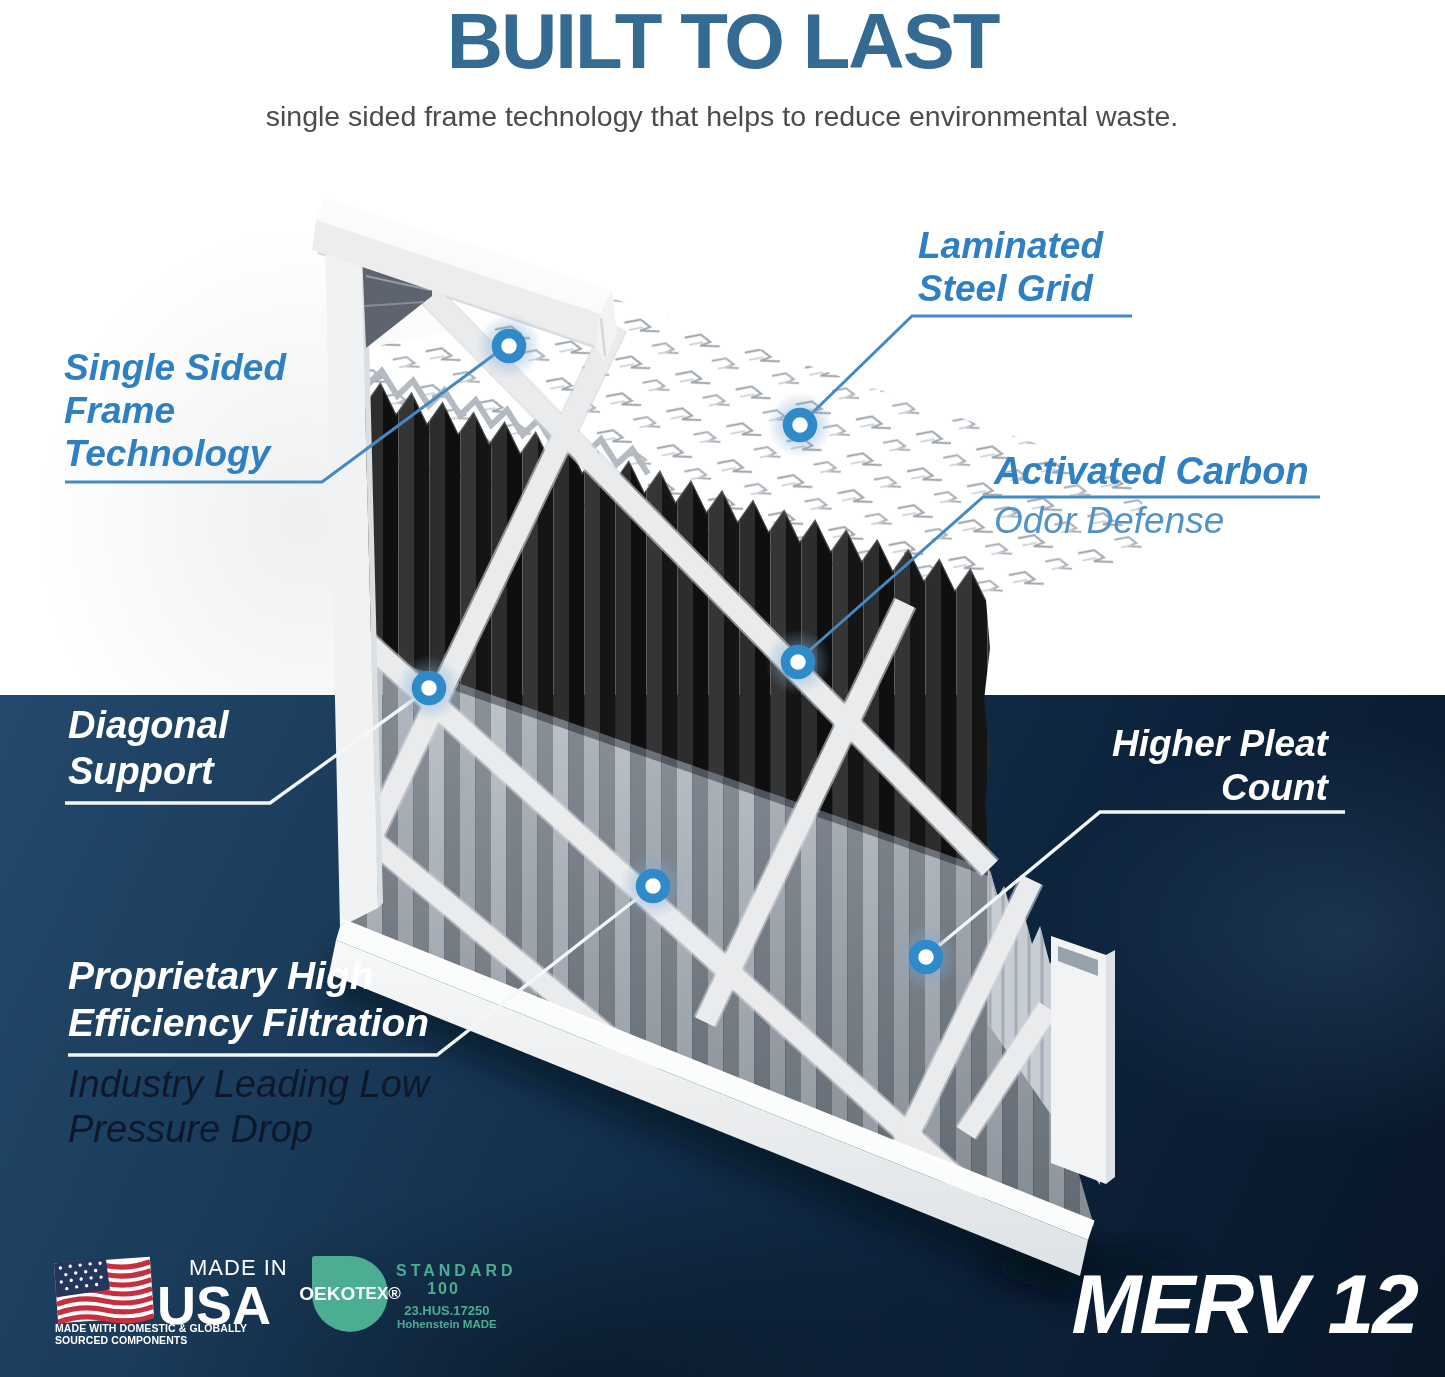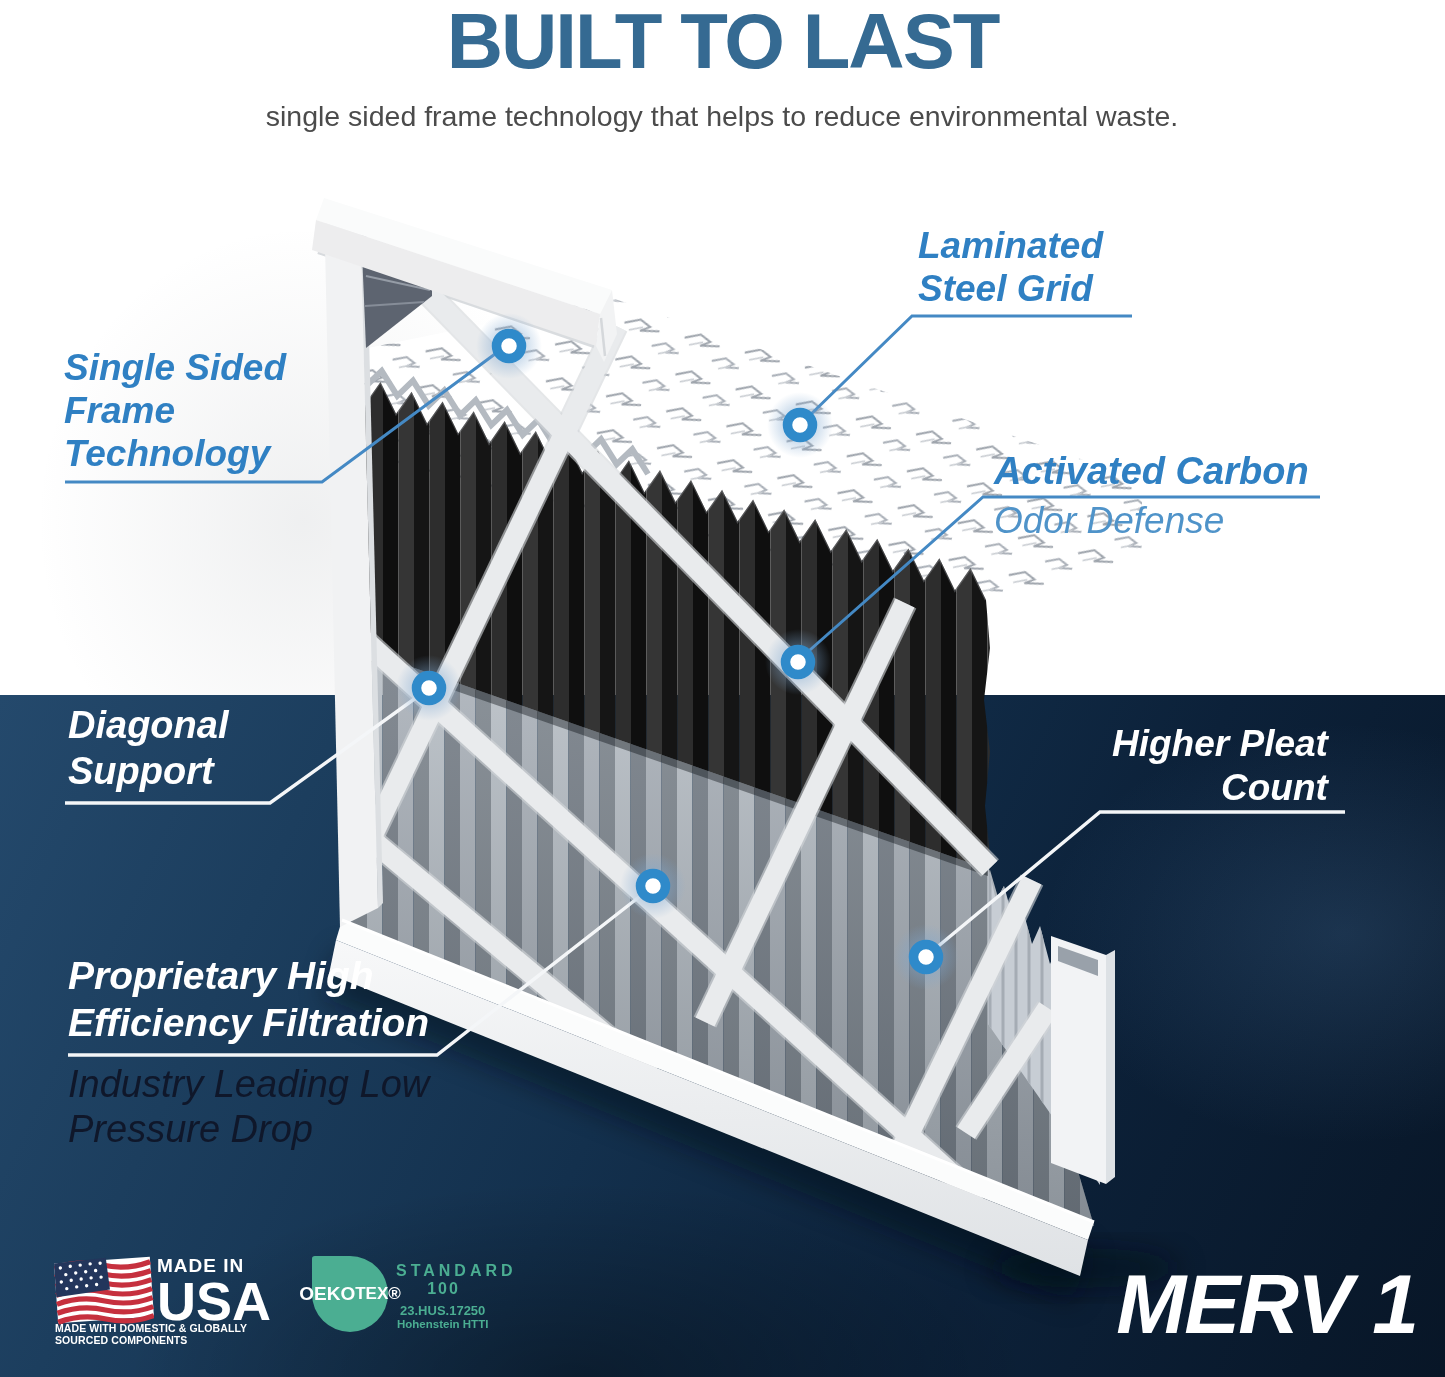--- a/index.html
+++ b/index.html
@@ -30,21 +30,21 @@
   .lbl-activated{left:994px;top:450px;font-size:38px;}
   .lbl-odor{left:994px;top:500px;font-size:37px;font-weight:normal;font-style:italic;color:#4f93c9;position:absolute;}
   .lbl-diagonal{left:68px;top:702px;font-size:38px;line-height:46px;}
   .lbl-higher{left:1112px;top:722px;font-size:37px;line-height:44px;text-align:right;}
   .lbl-proprietary{left:68px;top:952px;font-size:39px;line-height:47px;}
   .lbl-industry{left:68px;top:1062px;font-size:38px;line-height:45px;font-weight:normal;font-style:italic;color:#0f172a;position:absolute;}
   .lbl-industry span{display:block;}
 
   .flag{position:absolute;left:54px;top:1254px;}
   .madein{position:absolute;left:157px;top:1255px;color:#fff;}
-  .madein .l1{display:block;font-size:19px;font-weight:bold;letter-spacing:1px;}
+  .madein .l1{display:block;font-size:22px;font-weight:normal;letter-spacing:1px;margin-left:32px;}
   .madein .l2{display:block;font-size:54px;font-weight:bold;line-height:48px;letter-spacing:0px;}
   .tagline{position:absolute;left:55px;top:1322px;width:230px;color:#fff;
      font-size:10.5px;font-weight:bold;letter-spacing:0.1px;}
   .oeko{position:absolute;left:312px;top:1256px;width:76px;height:76px;background:#4bae92;
      border-radius:3px 40px 40px 40px;display:flex;align-items:center;justify-content:center;}
   .oeko span{display:block;color:#fff;font-weight:bold;line-height:20px;}
   .oeko .o1{font-size:19px;}
   .oeko .o2{font-size:17px;}
   .oekoTxt{position:absolute;left:396px;top:1262px;width:95px;color:#4bae92;text-align:center;}
   .oekoTxt .s1{display:block;font-size:16px;font-weight:bold;letter-spacing:4px;}
@@ -362,17 +362,17 @@
   <div class="oeko">
     <span class="o1">OEKO</span>
     <span class="o2">TEX®</span>
   </div>
   <div class="oekoTxt">
     <span class="s1">STANDARD</span>
     <span class="s2">100</span>
   </div>
   <div class="oekoCert">
     <span class="c1">23.HUS.17250</span>
-    <span class="c2">Hohenstein HTTI</span>
-  </div>
-
-  <div class="merv">MERV 1</div>
+    <span class="c2">Hohenstein MADE</span>
+  </div>
+
+  <div class="merv">MERV 12</div>
 </div>
 
 </body></html>

